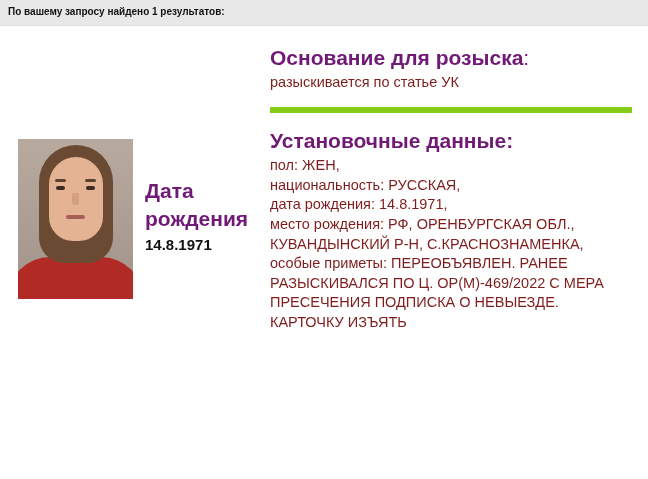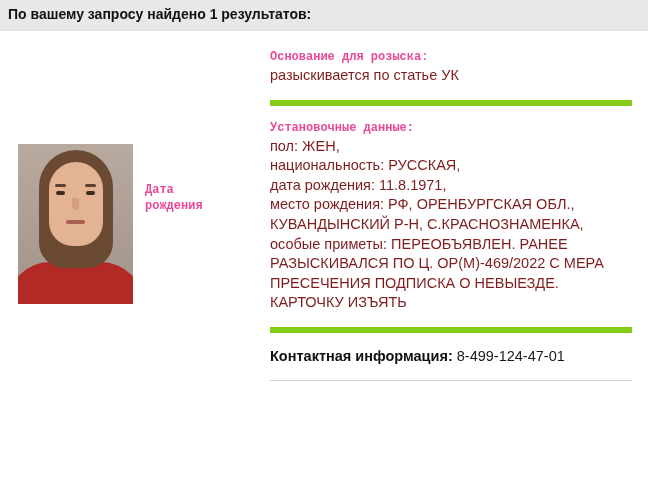--- a/index.html
+++ b/index.html
@@ -15,21 +15,21 @@
     overflow: hidden;
   }
   .page {
     position: relative;
     width: 648px;
     height: 479px;
   }
   .result-header {
     background: #e8e8e8;
     color: #111111;
-    font-size: 14px;
+    font-size: 10px;
     font-weight: bold;
     padding: 6px 8px 7px 8px;
     border-bottom: 1px solid #e0e0e0;
     line-height: 1.2;
   }
   .record {
     display: flex;
     align-items: flex-start;
     padding: 0;
   }
@@ -74,26 +74,25 @@
     padding-bottom: 14px;
   }
   .section + .section {
     border-top: 6px solid #84cc16;
     padding-top: 14px;
   }
   .section.last {
     border-bottom: 1px solid #cfcfcf;
   }
   .sec-title {
-    font-size: 12px;
-    font-weight: bold;
-    color: #ec4899;
+    font-size: 21px;
+    font-weight: bold;
+    color: #701a75;
     line-height: 1.35;
     margin: 0 0 1px 0;
-    font-family: Liberation Mono, monospace;
   }
   .sec-title .plain {
     font-weight: normal;
   }
   .sec-text {
     font-size: 14.5px;
     line-height: 1.35;
     color: #7f1d1d;
     white-space: pre-line;
     margin: 0;
@@ -209,38 +208,36 @@
           <div class="ph-brow r"></div>
           <div class="ph-eye l"></div>
           <div class="ph-eye r"></div>
           <div class="ph-nose"></div>
           <div class="ph-mouth"></div>
         </div>
       </div>
       <div class="dob-block">
         <div class="sec-title" style="white-space: pre-line;">Дата
 рождения</div>
+        <div class="dob-value">14.8.1971</div>
       </div>
     </div>
 
     <div class="right-col">
 
       <div class="section">
         <div class="sec-title"><span>Основание для розыска</span><span class="plain">:</span></div>
         <div class="sec-text">разыскивается по статье УК</div>
       </div>
 
       <div class="section">
         <div class="sec-title">Установочные данные:</div>
         <div class="sec-text">пол: ЖЕН,
 национальность: РУССКАЯ,
-дата рождения: 11.8.1971,
+дата рождения: 14.8.1971,
 место рождения: РФ, ОРЕНБУРГСКАЯ ОБЛ., КУВАНДЫНСКИЙ Р-Н, С.КРАСНОЗНАМЕНКА,
 особые приметы: ПЕРЕОБЪЯВЛЕН. РАНЕЕ РАЗЫСКИВАЛСЯ ПО Ц. ОР(М)-469/2022 С МЕРА ПРЕСЕЧЕНИЯ ПОДПИСКА О НЕВЫЕЗДЕ. КАРТОЧКУ ИЗЪЯТЬ</div>
       </div>
 
-      <div class="section last">
-        <div class="inline-title"><b>Контактная информация:</b><span> 8-499-124-47-01</span></div>
-      </div>
 
     </div>
   </div>
 </div>
 
 </body></html>

